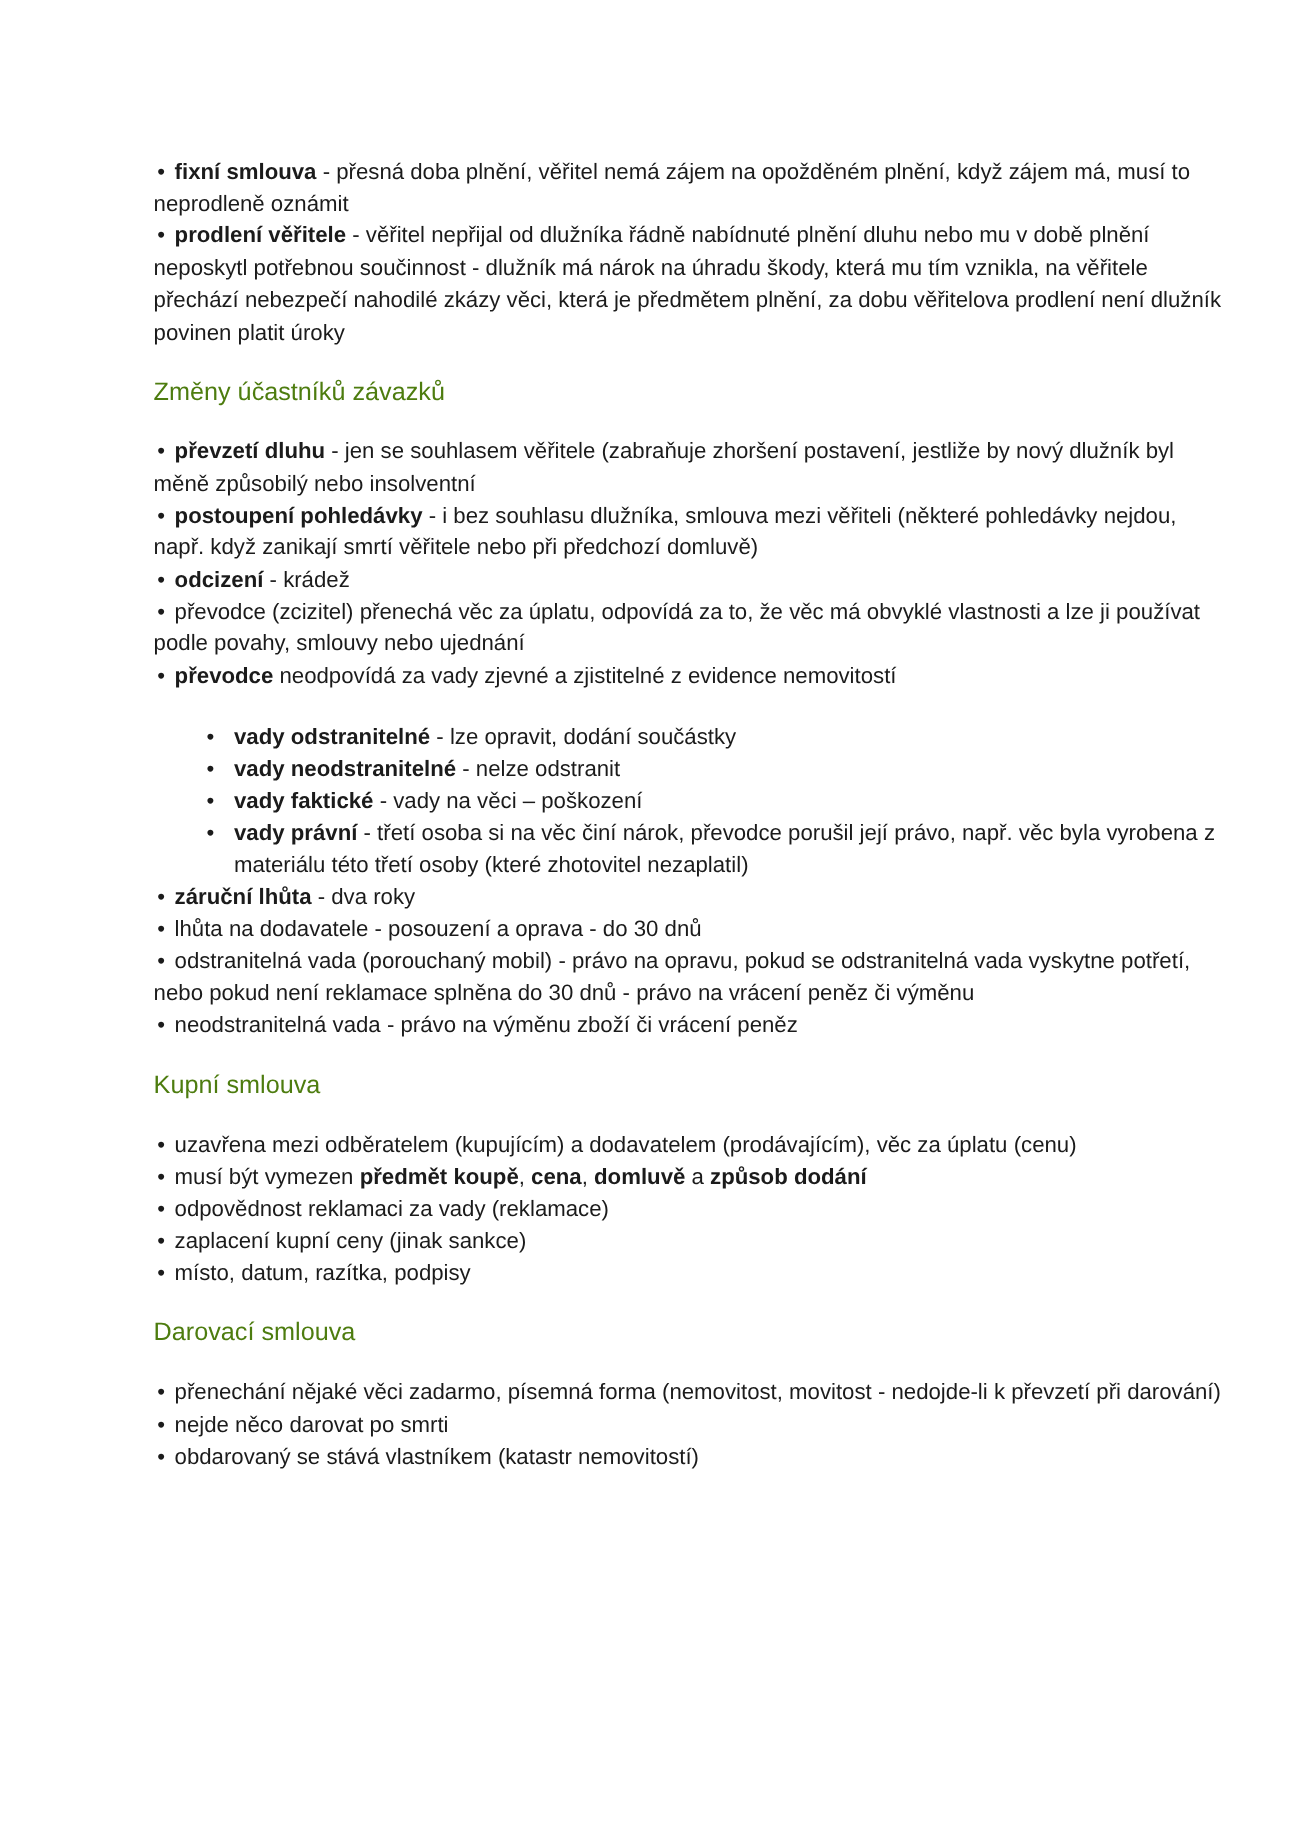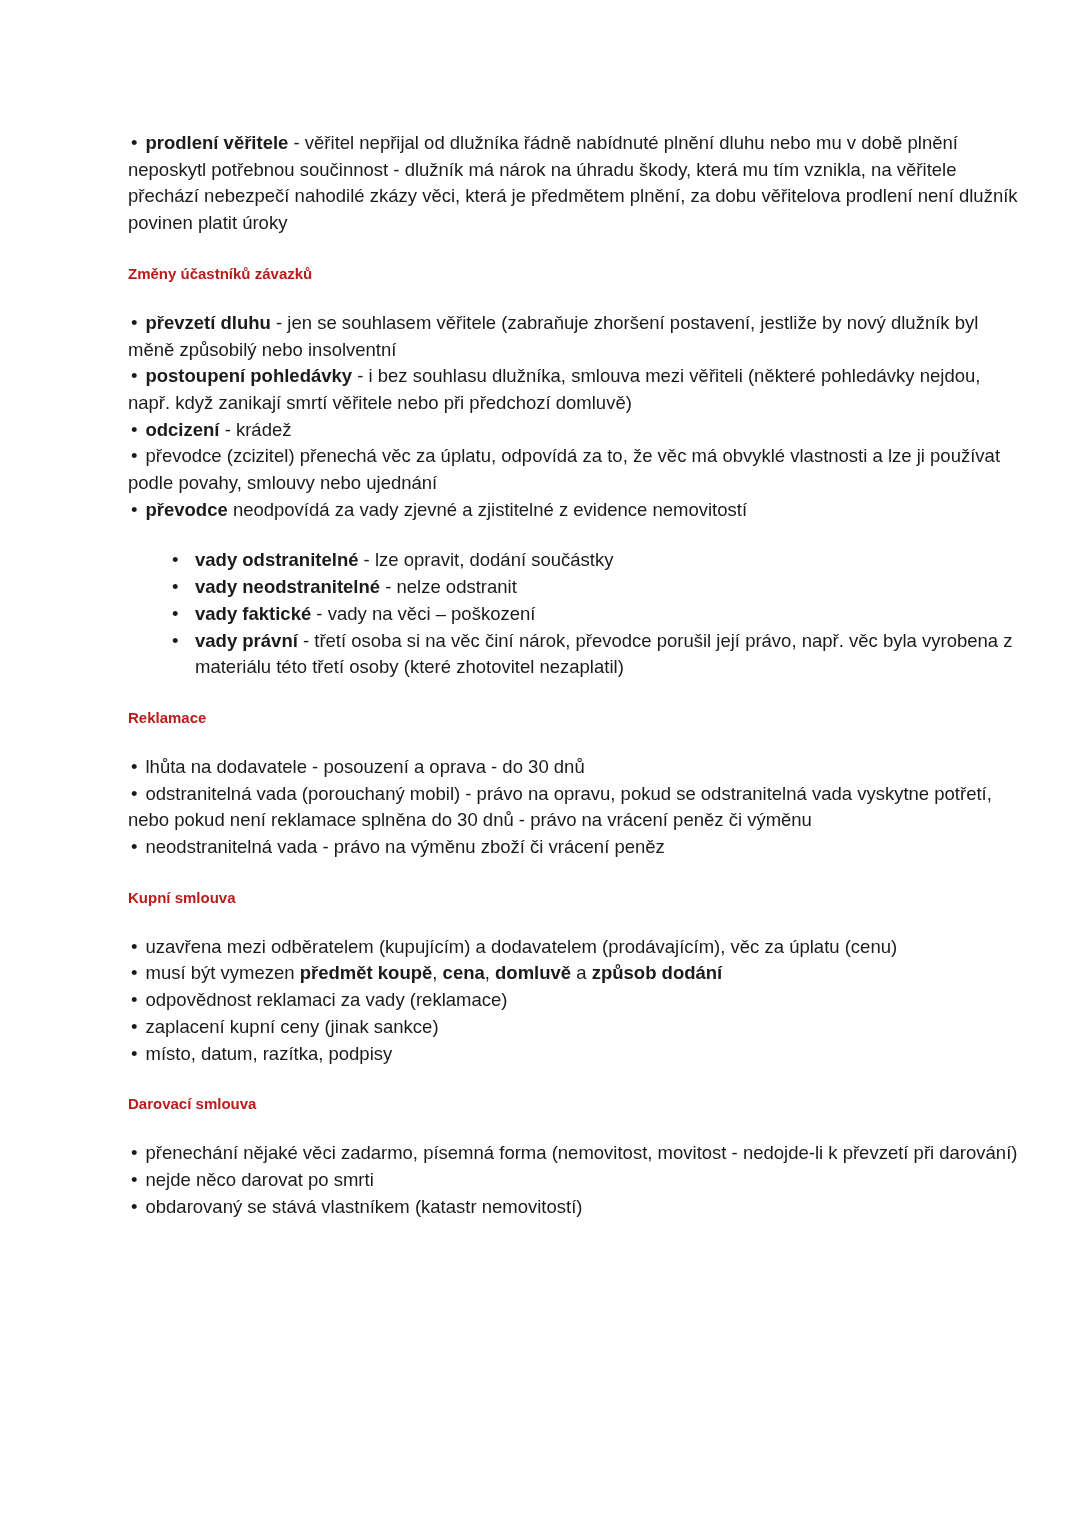--- a/index.html
+++ b/index.html
@@ -14,25 +14,25 @@
     box-sizing: border-box;
     background: #ffffff;
     padding: 130px 62px 0 128px;
     font-family: "Liberation Sans", sans-serif;
     font-size: 18.5px;
     line-height: 26.7px;
     color: #1b1b1b;
     overflow: hidden;
   }
   .section-heading {
-    font-size: 15px;
+    font-size: 21px;
     line-height: 30px;
-    font-weight: bold;
+    font-weight: normal;
     margin: 22px 0 21px 0;
-    color: #b91c1c;
+    color: #4d7c0f;
   }
   section { margin: 0; }
   p.bullet {
     margin: 0;
     padding: 0;
   }
   p.bullet.l1 .dot {
     margin: 0 8px 0 3px;
   }
   p.bullet.l2 {
@@ -47,20 +47,21 @@
   p.bullet.first-sub { margin-top: 24px; }
   .b { font-weight: bold; }
   .i { }
 </style>
 </head>
 <body>
 
 <div class="page">
   <div>
       <section>
+        <p class="bullet l1"><span class="dot">•</span><span class="txt"><span class="b">fixní smlouva</span><span> - přesná doba plnění, věřitel nemá zájem na opožděném plnění, když zájem má, musí to neprodleně oznámit</span></span></p>
         <p class="bullet l1"><span class="dot">•</span><span class="txt"><span class="b">prodlení věřitele</span><span> - věřitel nepřijal od dlužníka řádně nabídnuté plnění dluhu nebo mu v době plnění neposkytl potřebnou součinnost - dlužník má nárok na úhradu škody, která mu tím vznikla, na věřitele přechází nebezpečí nahodilé zkázy věci, která je předmětem plnění, za dobu věřitelova prodlení není dlužník povinen platit úroky</span></span></p>
       </section>
       <section>
         <h2 class="section-heading">Změny účastníků závazků</h2>
         <p class="bullet l1"><span class="dot">•</span><span class="txt"><span class="b">převzetí dluhu</span><span> - jen se souhlasem věřitele (zabraňuje zhoršení postavení, jestliže by nový dlužník byl měně způsobilý nebo insolventní</span></span></p>
         <p class="bullet l1"><span class="dot">•</span><span class="txt"><span class="b">postoupení pohledávky</span><span> - i bez souhlasu dlužníka, smlouva mezi věřiteli (některé pohledávky nejdou, např. když zanikají smrtí věřitele nebo při předchozí domluvě)</span></span></p>
       </section>
       <section>
         <p class="bullet l1"><span class="dot">•</span><span class="txt"><span class="b">odcizení</span><span> - krádež</span></span></p>
         <p class="bullet l1"><span class="dot">•</span><span class="txt"><span>převodce (</span><span class="i">zcizitel</span><span>) přenechá věc za úplatu, odpovídá za to, že věc má obvyklé vlastnosti a lze ji používat podle povahy, smlouvy nebo ujednání</span></span></p>
@@ -76,21 +77,21 @@
         <p class="bullet l2">
           <span class="dot">•</span>
           <span class="txt"><span class="b">vady faktické</span><span> - vady na věci – poškození</span></span>
         </p>
         <p class="bullet l2">
           <span class="dot">•</span>
           <span class="txt"><span class="b">vady právní</span><span> - třetí osoba si na věc činí nárok, převodce porušil její právo, např. věc byla vyrobena z materiálu této třetí osoby (které zhotovitel nezaplatil)</span></span>
         </p>
       </section>
       <section>
-        <h2 class="section-heading">Reklamace</h2>
+        <p class="bullet l1"><span class="dot">•</span><span class="txt"><span class="b">záruční lhůta</span><span> - dva roky</span></span></p>
         <p class="bullet l1"><span class="dot">•</span><span class="txt"><span class="i">lhůta na dodavatele</span><span> - posouzení a oprava - do 30 dnů</span></span></p>
         <p class="bullet l1"><span class="dot">•</span><span class="txt"><span class="i">odstranitelná vada</span><span> (porouchaný mobil) - právo na opravu, pokud se odstranitelná vada vyskytne potřetí, nebo pokud není reklamace splněna do 30 dnů - právo na vrácení peněz či výměnu</span></span></p>
         <p class="bullet l1"><span class="dot">•</span><span class="txt"><span class="i">neodstranitelná vada</span><span> - právo na výměnu zboží či vrácení peněz</span></span></p>
       </section>
       <section>
         <h2 class="section-heading">Kupní smlouva</h2>
         <p class="bullet l1"><span class="dot">•</span><span class="txt"><span>uzavřena mezi odběratelem (kupujícím) a dodavatelem (prodávajícím), věc za úplatu (cenu)</span></span></p>
         <p class="bullet l1"><span class="dot">•</span><span class="txt"><span>musí být vymezen </span><span class="b">předmět koupě</span><span>, </span><span class="b">cena</span><span>, </span><span class="b">domluvě</span><span> a </span><span class="b">způsob dodání</span></span></p>
         <p class="bullet l1"><span class="dot">•</span><span class="txt"><span>odpovědnost reklamaci za vady (reklamace)</span></span></p>
         <p class="bullet l1"><span class="dot">•</span><span class="txt"><span>zaplacení kupní ceny (jinak sankce)</span></span></p>

